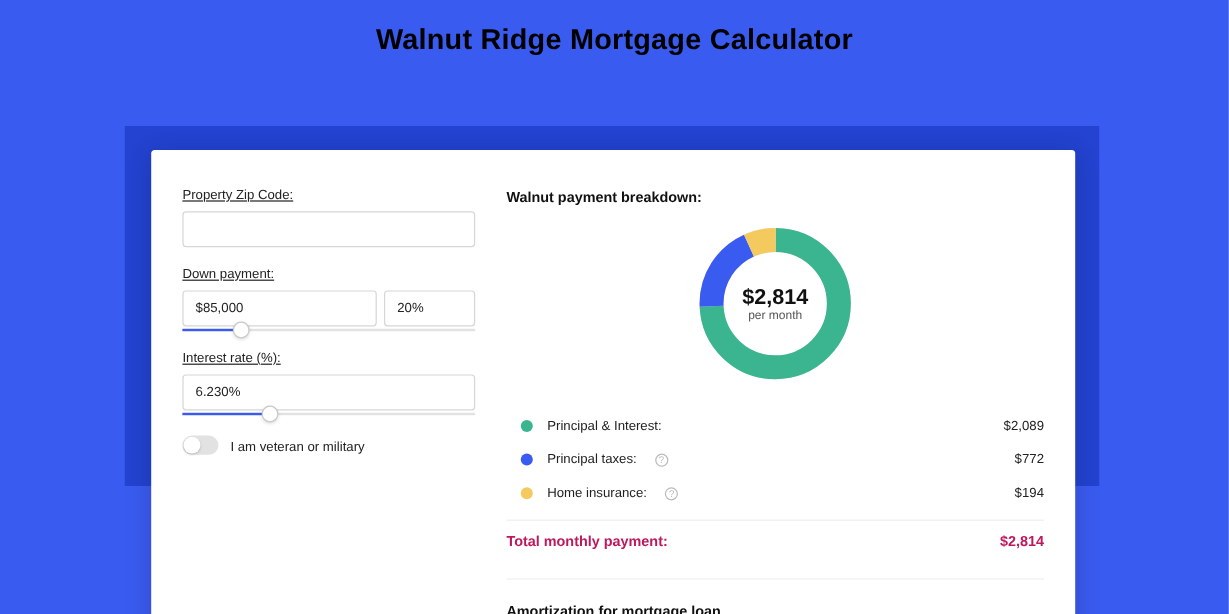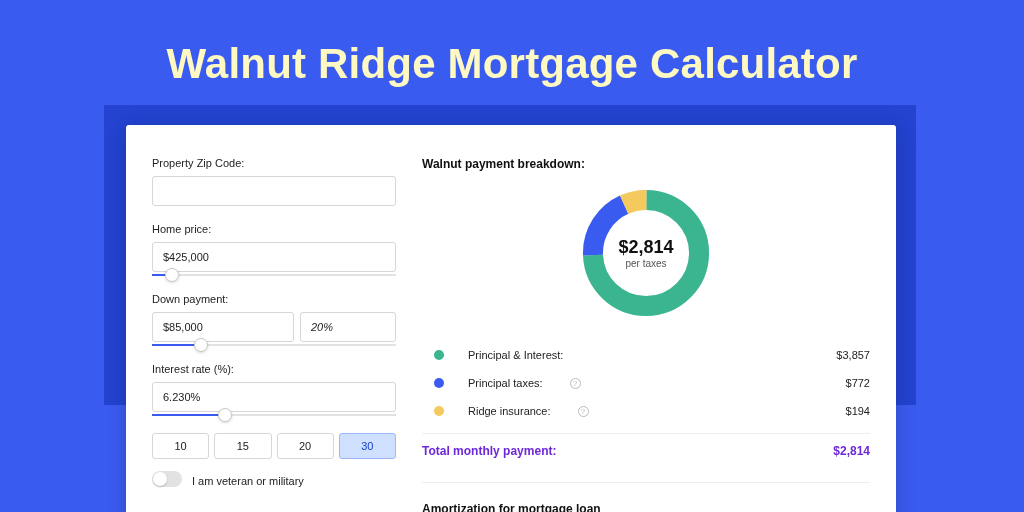--- a/index.html
+++ b/index.html
@@ -1,80 +1,72 @@
 <!DOCTYPE html>
 <html><head>
 <meta charset="utf-8">
 <style>
   * { box-sizing: border-box; margin: 0; padding: 0; font-family: Arial, Helvetica, sans-serif; }
   html, body { width: 1024px; height: 512px; overflow: hidden; }
   body { background: #3A5BF0; }
   .outer { width: 1024px; height: 512px; position: relative; }
-  .title { text-align: center; color: #fef9c3; font-size: 42px; font-weight: 700; padding-top: 40px; letter-spacing: .2px; }
+  .title { text-align: center; color: #000000; font-size: 24px; font-weight: 700; padding-top: 20px; letter-spacing: .2px; }
   .shelf { background: #2343D0; height: 300px; position: absolute; top: 105px; left: 104px; width: 812px; }
   .card { position: absolute; top: 125px; left: 126px; width: 770px; height: 420px; background: #fff; border-radius: 3px; box-shadow: 0 4px 20px rgba(0,0,0,.18); padding: 32px 26px 20px 26px; display: flex; gap: 26px; }
   .col-left { width: 244px; flex: 0 0 244px; }
   .col-right { flex: 1; }
-  .fld-label { font-size: 11px; color: #222; margin-bottom: 7px; }
+  .fld-label { font-size: 11px; color: #222; margin-bottom: 7px; text-decoration: underline; }
   .txt-input { width: 100%; height: 30px; border: 1px solid #d6d6d6; border-radius: 3px; padding: 0 10px; font-size: 11px; color: #222; }
   .field { margin-bottom: 17px; position: relative; }
   .slider-track { position: relative; height: 2px; background: #e2e2e2; margin-top: 2px; }
   .slider-fill { position: absolute; left:0; top:0; height: 2px; background: #3A5BF0; }
   .slider-thumb { position: absolute; top: -6px; width: 14px; height: 14px; border-radius: 50%; background:#fff; border:1px solid #c9c9c9; box-shadow: 0 1px 3px rgba(0,0,0,.15); transform: translateX(-50%); cursor:pointer; }
   .down-row { display:flex; gap:6px; }
   .down-row .txt-input:first-child { flex:1; }
-  .down-row .txt-input:last-child  { width:96px;font-style:italic; }
+  .down-row .txt-input:last-child  { width:76px; }
   .period-row { display:flex; gap:5px; }
   .period-btn { flex:1; height:26px; border:1px solid #d6d6d6; border-radius:3px; background:#fff; font-size:11px; color:#222; cursor:pointer; display:flex; align-items:center; justify-content:center; }
   .period-btn.active { background:#cfe0ff; border-color:#9ab6ff; color:#1740c9; }
   .toggle-row { display:flex; align-items:flex-end; gap:10px; margin-top:12px; }
   .toggle { width:30px; height:16px; border-radius:10px; background:#e2e2e2; position:relative; cursor:pointer; }
   .toggle .knob { width:14px; height:14px; border-radius:50%; background:#fff; position:absolute; left:1px; top:1px; box-shadow:0 1px 2px rgba(0,0,0,.2); }
   .toggle-label { font-size:11px; color:#222; }
 
   .sec-title { font-size:12px; font-weight:700; color:#111; margin-bottom:12px; }
   .donut-wrap { display:flex; justify-content:center; margin: 6px 0 18px 0; position:relative; }
   .donut-center { position:absolute; top:50%; left:50%; transform:translate(-50%,-50%); text-align:center; }
   .donut-center .val { font-size:18px; font-weight:700; color:#111; }
   .donut-center .lbl { font-size:10px; color:#555; }
 
   .legend-row { display:flex; align-items:center; justify-content:space-between; padding:8px 0; font-size:11px; color:#222; }
-  .legend-left { display:flex; align-items:center; gap:24px;padding-left:12px; }
+  .legend-left { display:flex; align-items:center; gap:12px;padding-left:12px; }
   .dot { width:10px; height:10px; border-radius:50%; display:inline-block; }
   .info-ico { width:11px; height:11px; border:1px solid #bbb; border-radius:50%; font-size:8px; color:#bbb; display:inline-flex; align-items:center; justify-content:center; margin-left:3px; }
   .hr { height:1px; background:#eee; margin-top:8px; }
-  .total-row { display:flex; justify-content:space-between; font-size:12px; font-weight:700; color:#6d28d9; padding-top:10px; }
+  .total-row { display:flex; justify-content:space-between; font-size:12px; font-weight:700; color:#be185d; padding-top:10px; }
 
   .amort { margin-top:24px; border-top:1px solid #eee; padding-top:19px; }
   .amort-title { font-size:12px; font-weight:700; color:#111; margin-bottom:10px; }
 </style>
 </head>
 <body>
 
 <div class="outer">
   <div class="title">Walnut Ridge Mortgage Calculator</div>
   <div class="shelf"></div>
 
   <div class="card">
 
     <div class="col-left">
 
       <div class="field">
         <div class="fld-label">Property Zip Code:</div>
         <input class="txt-input" value="" style="">
       </div>
 
-      <div class="field">
-        <div class="fld-label">Home price:</div>
-        <input class="txt-input" value="$425,000" style="">
-        <div class="slider-track">
-          <div class="slider-fill" style="width:8%"></div>
-          <div class="slider-thumb" style="left:8%"></div>
-        </div>
-      </div>
 
       <div class="field">
         <div class="fld-label">Down payment:</div>
         <div class="down-row">
           <input class="txt-input" value="$85,000" style="">
           <input class="txt-input" value="20%" style="">
         </div>
         <div class="slider-track">
           <div class="slider-fill" style="width:20%"></div>
           <div class="slider-thumb" style="left:20%"></div>
@@ -84,26 +76,20 @@
       <div class="field">
         <div class="fld-label">Interest rate (%):</div>
         <input class="txt-input" value="6.230%" style="">
         <div class="slider-track">
           <div class="slider-fill" style="width:30%"></div>
           <div class="slider-thumb" style="left:30%"></div>
         </div>
       </div>
 
       <div class="field" style="margin-bottom:8px">
-        <div class="period-row">
-          <div class="period-btn">10</div>
-          <div class="period-btn">15</div>
-          <div class="period-btn">20</div>
-          <div class="period-btn active">30</div>
-        </div>
       </div>
 
       <div class="toggle-row">
         <div class="toggle">
             <div class="knob"></div>
           </div>
         <div class="toggle-label">I am veteran or military</div>
       </div>
 
     </div>
@@ -114,45 +100,45 @@
       <div class="donut-wrap">
         <svg width="140" height="140" viewBox="0 0 42 42">
 
           <circle cx="21" cy="21" r="15.915" fill="none" stroke="#eee" stroke-width="6"></circle>
           <circle cx="21" cy="21" r="15.915" fill="none" stroke="#3AB58F" stroke-width="6" stroke-dasharray="74.24 25.76" stroke-dashoffset="25"></circle>
           <circle cx="21" cy="21" r="15.915" fill="none" stroke="#3A5BF0" stroke-width="6" stroke-dasharray="18.87 81.13" stroke-dashoffset="50.76"></circle>
           <circle cx="21" cy="21" r="15.915" fill="none" stroke="#F4C95D" stroke-width="6" stroke-dasharray="6.89 93.11" stroke-dashoffset="31.89"></circle>
         </svg>
         <div class="donut-center">
           <div class="val">$2,814</div>
-          <div class="lbl">per taxes</div>
+          <div class="lbl">per month</div>
         </div>
       </div>
 
       <div class="legend-row">
         <div class="legend-left">
           <span class="dot" style="background:#3AB58F"></span>
           <span>Principal &amp; Interest:</span>
         </div>
-        <span>$3,857</span>
+        <span>$2,089</span>
       </div>
 
       <div class="legend-row">
         <div class="legend-left">
           <span class="dot" style="background:#3A5BF0"></span>
           <span>Principal taxes:</span>
           <span class="info-ico">?</span>
         </div>
         <span>$772</span>
       </div>
 
       <div class="legend-row">
         <div class="legend-left">
           <span class="dot" style="background:#F4C95D"></span>
-          <span>Ridge insurance:</span>
+          <span>Home insurance:</span>
           <span class="info-ico">?</span>
         </div>
         <span>$194</span>
       </div>
 
       <div class="hr"></div>
 
       <div class="total-row">
         <span>Total monthly payment:</span>
         <span>$2,814</span>

